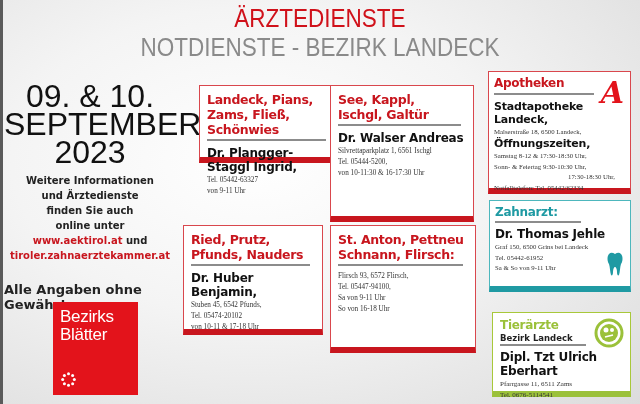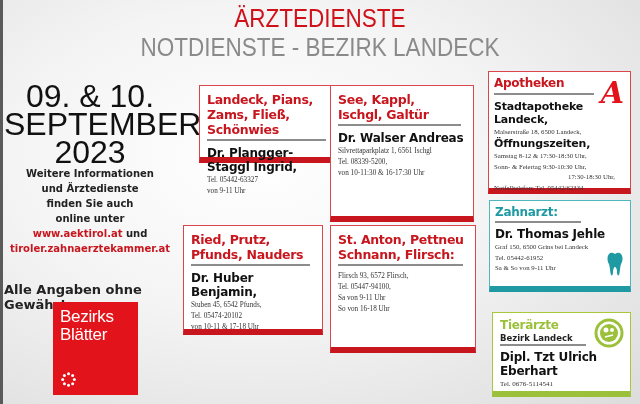--- a/index.html
+++ b/index.html
@@ -12,21 +12,21 @@
   .frame-left { position: absolute; left: 0; top: 0; width: 3px; height: 404px; background: #5a5a5a; }
   .title {
     position: absolute; left: 0; width: 640px; text-align: center;
     font-family: "Liberation Sans", sans-serif;
   }
   .title-main { top: 4px; font-size: 25px; color: #d0111a; letter-spacing: 0px; transform: scaleX(0.9); }
   .title-sub { top: 33px; font-size: 25px; color: #8a8a8a; transform: scaleX(0.9); }
 
   .left-col { position: absolute; left: 4px; top: 82px; width: 172px; text-align: center; }
   .date { font-family: "Liberation Sans", sans-serif; font-size: 32px; line-height: 28px; color: #111; }
-  .info { margin-top: 0; font-size: 10px; line-height: 15px; font-weight: bold; color: #222; }
+  .info { margin-top: 7px; font-size: 10px; line-height: 15px; font-weight: bold; color: #222; }
   .info .link { color: #c8161e; }
   .disclaimer { position: absolute; left: 4px; top: 282px; width: 172px; text-align: left; font-size: 13px; font-weight: bold; color: #222; }
   .logo {
     position: absolute; left: 53px; top: 302px; width: 85px; height: 93px; background: #e3131b;
     color: #fff; font-family: "Liberation Sans", sans-serif; padding: 6px 7px;
   }
   .logo-line { font-size: 17px; line-height: 18px; letter-spacing: -0.3px; }
   .logo-icon { position: absolute; left: 8px; bottom: 8px; width: 15px; height: 15px; }
 
   .box {
@@ -109,21 +109,21 @@
   <div class="doc-name">Dr. Plangger-Staggl Ingrid,</div>
   <div class="line">Tel. 05442-63327</div>
   <div class="line">von 9-11 Uhr</div>
 </div>
 
 <div class="box" id="box-see">
   <div class="box-title" style="width:125px">See, Kappl, Ischgl, Galtür</div>
   <div class="box-rule"></div>
   <div class="doc-name">Dr. Walser Andreas</div>
   <div class="line">Silvrettaparkplatz 1, 6561 Ischgl</div>
-  <div class="line">Tel. 08339-5200,</div>
+  <div class="line">Tel. 05444-5200,</div>
   <div class="line">von 10-11:30 &amp; 16-17:30 Uhr</div>
 </div>
 
 <div class="box" id="box-ried">
   <div class="box-title" style="width:120px">Ried, Prutz, Pfunds, Nauders</div>
   <div class="box-rule"></div>
   <div class="doc-name">Dr. Huber Benjamin,</div>
   <div class="line">Stuben 45, 6542 Pfunds,</div>
   <div class="line">Tel. 05474-20102</div>
   <div class="line">von 10-11 &amp; 17-18 Uhr</div>
@@ -161,20 +161,21 @@
   <svg class="tooth" viewBox="0 0 16 24">
     <path d="M2 2 C4 0 6 1 8 2 C10 1 12 0 14 2 C16 4 16 9 14 12 C13 15 13 20 12 23 C11 24 10 23 10 20 C10 17 9 15 8 15 C7 15 6 17 6 20 C6 23 5 24 4 23 C3 20 3 15 2 12 C0 9 0 4 2 2 Z" fill="#1f9aa3"></path>
   </svg>
 </div>
 
 <div class="box" id="box-tier">
   <div class="box-title">Tierärzte</div>
   <div class="tier-sub">Bezirk Landeck</div>
   <div class="box-rule" style="width:70%;margin:1px 0 4px"></div>
   <div class="doc-name" style="font-size:12px">Dipl. Tzt Ulrich Eberhart</div>
+  <div class="line">Pfarrgasse 11, 6511 Zams</div>
   <div class="line">Tel. 0676-5114541</div>
   <svg class="tier-logo" viewBox="0 0 32 32">
     <circle cx="16" cy="16" r="13" fill="none" stroke="#9bc13a" stroke-width="3"></circle>
     <circle cx="16" cy="16" r="9" fill="#9bc13a"></circle>
     <circle cx="13" cy="13" r="2.5" fill="#fff"></circle>
     <circle cx="19" cy="13" r="2" fill="#fff"></circle>
     <path d="M12 20 L20 18" stroke="#fff" stroke-width="1.5"></path>
   </svg>
 </div>
 

